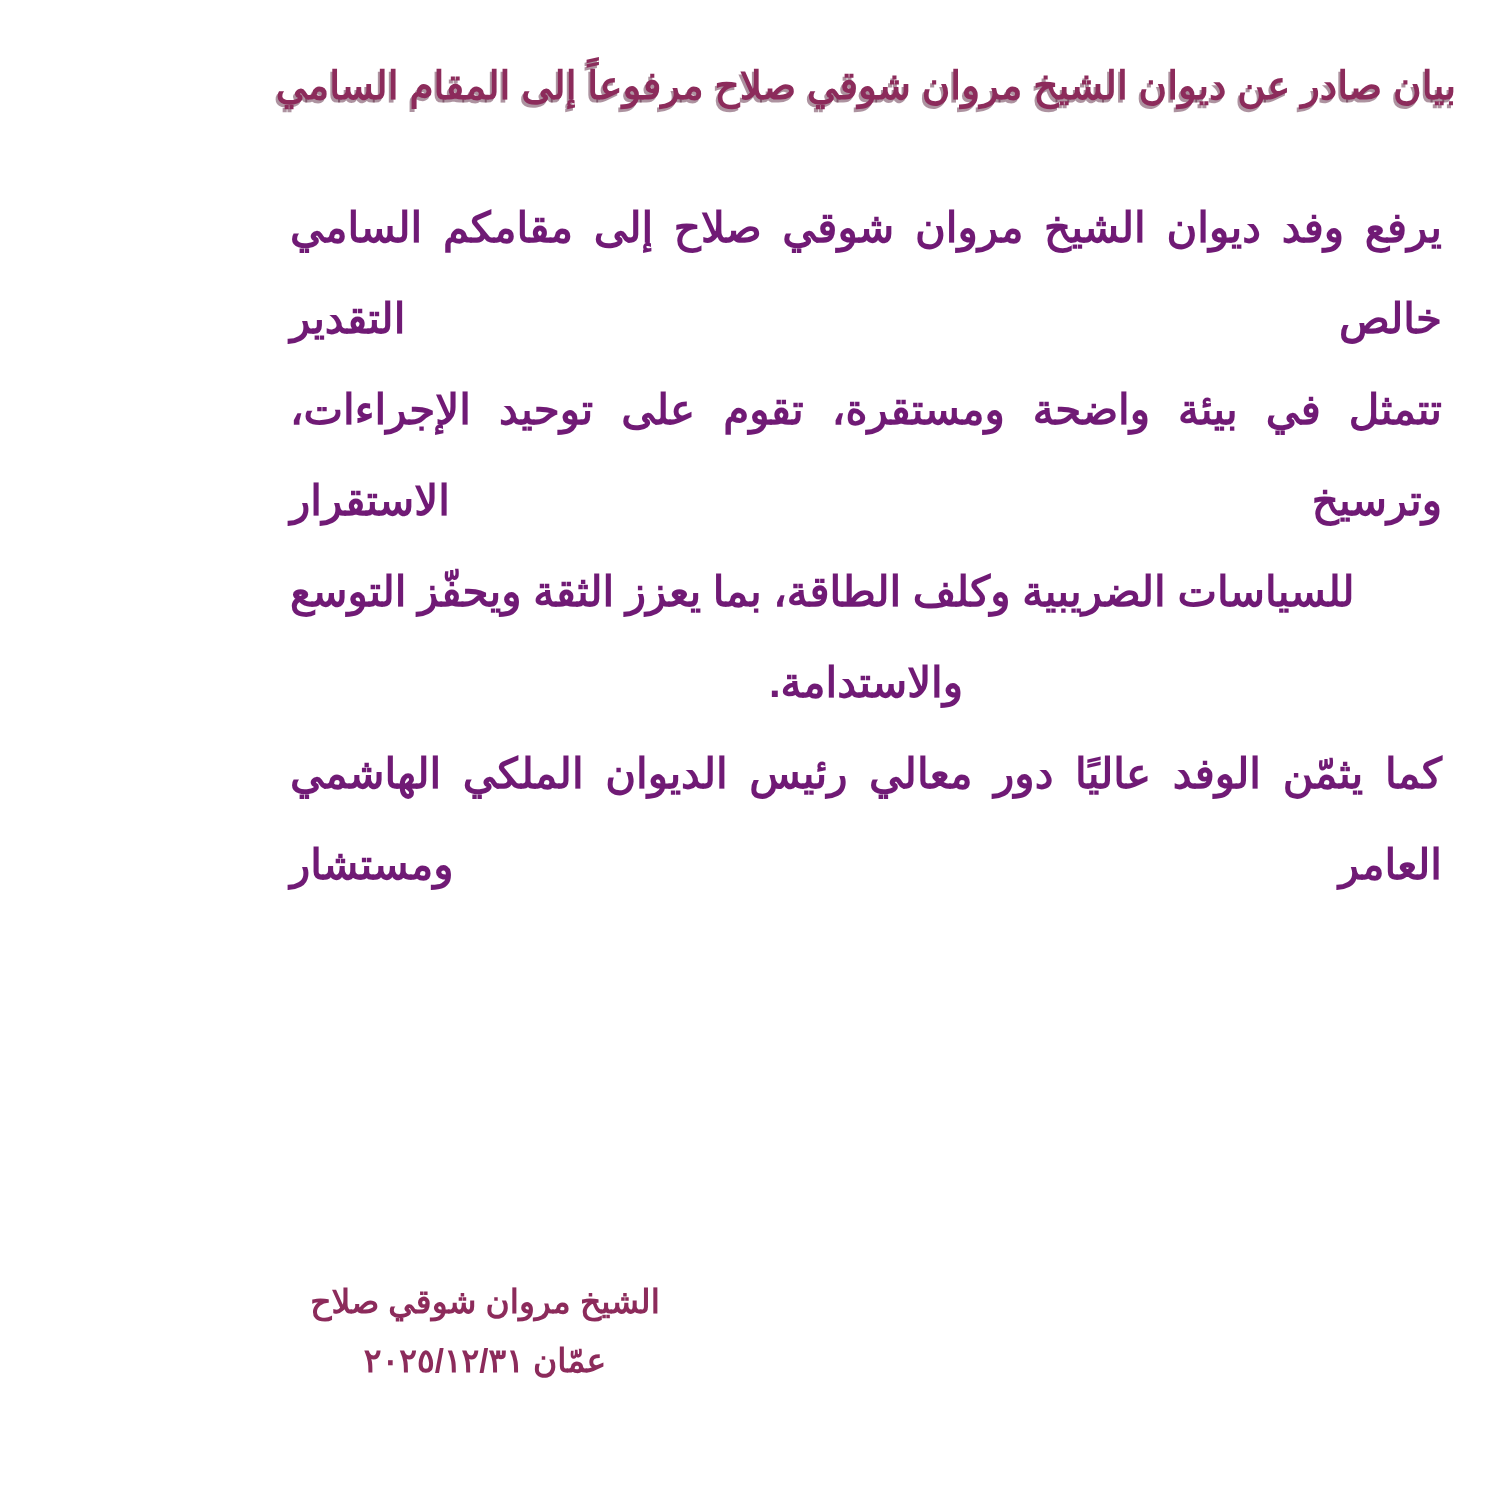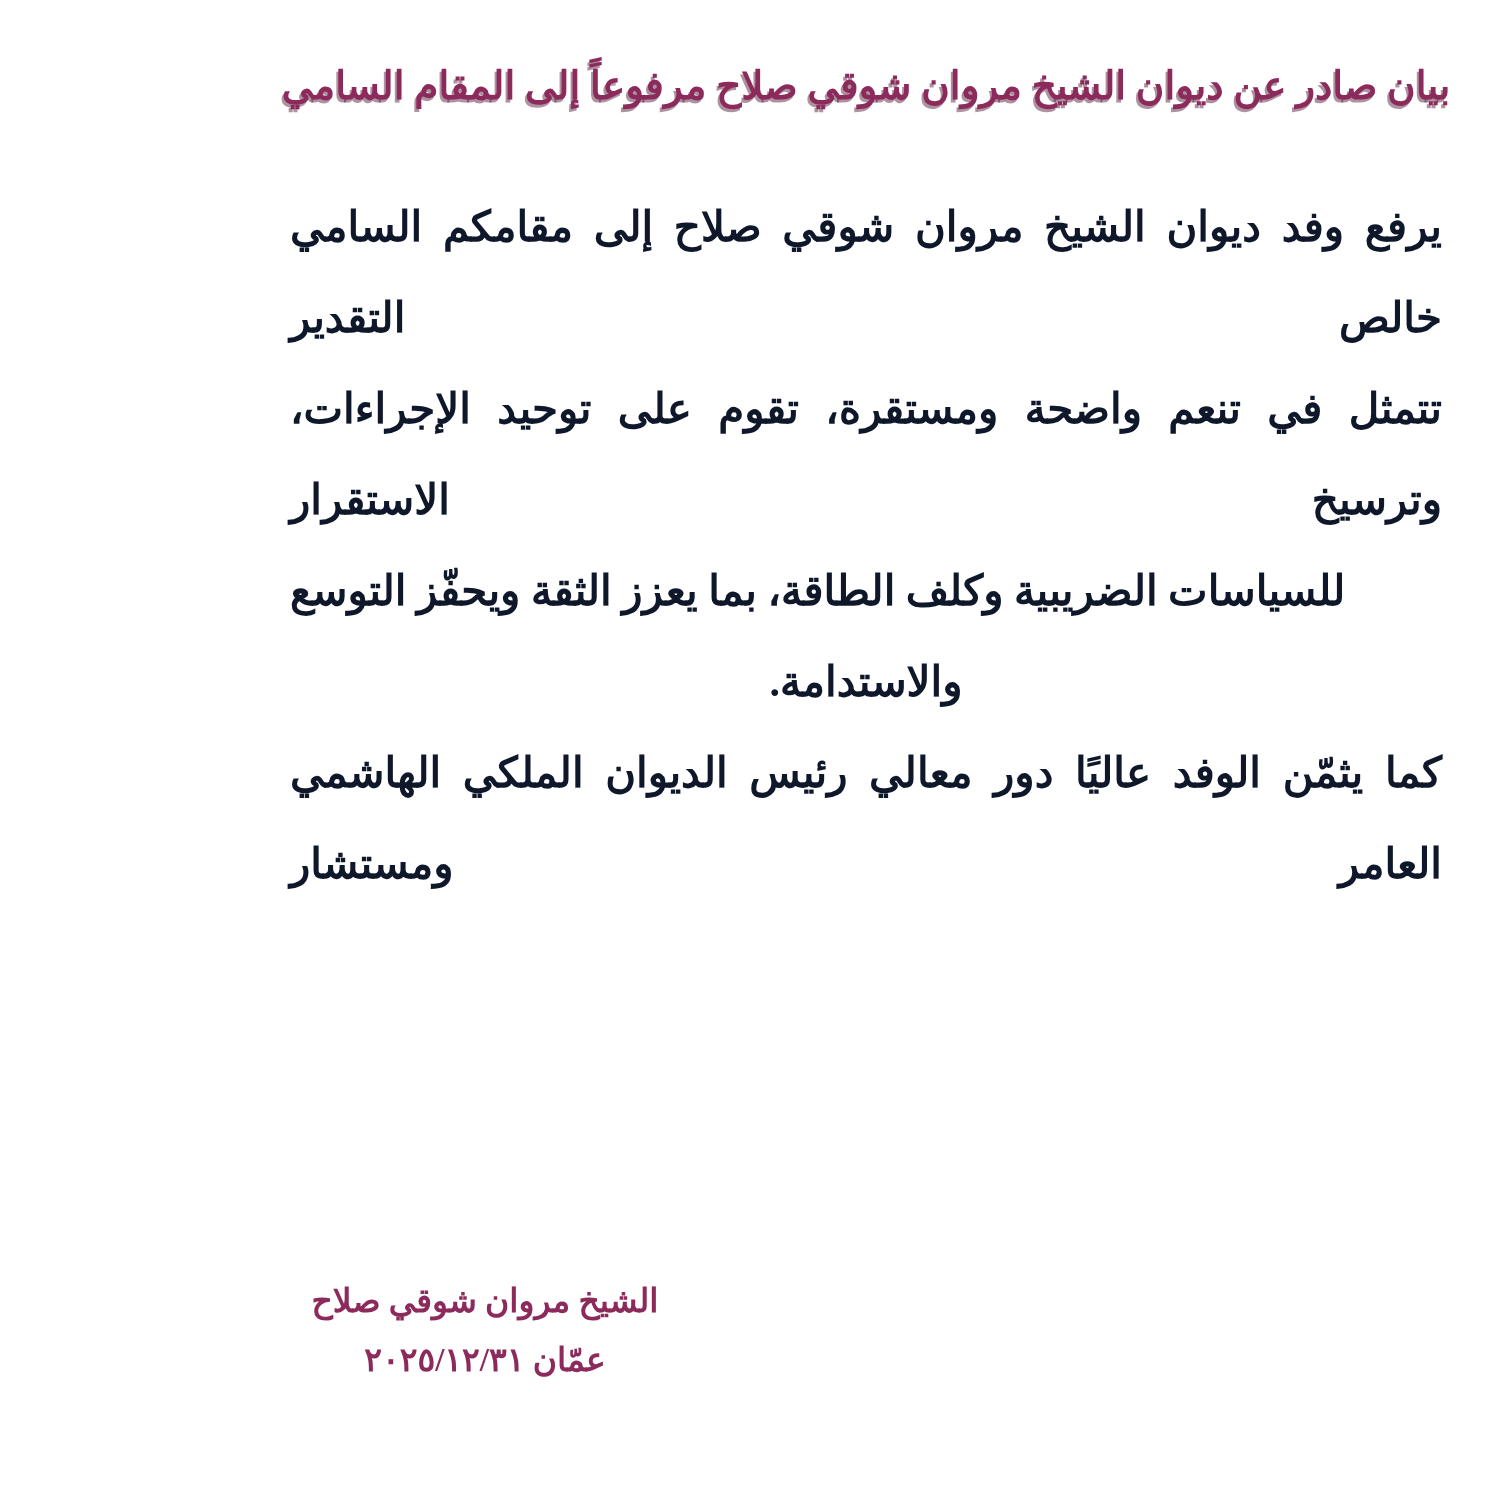--- a/index.html
+++ b/index.html
@@ -7,42 +7,42 @@
     padding: 0;
     background: #ffffff;
   }
   .page {
     position: relative;
     width: 1268px;
     height: 1500px;
     background: #ffffff;
     overflow: hidden;
     direction: rtl;
-    font-family: Liberation Serif, serif;
+    font-family: Liberation Sans, sans-serif;
   }
   .title-block {
     margin-top: 44px;
     text-align: center;
   }
   .title-line {
     font-size: 39px;
     line-height: 84px;
     font-weight: bold;
     color: #8C2B5B;
     text-shadow: -2px 3px 0 rgba(74, 16, 44, 0.45);
     letter-spacing: 0px;
   }
   .body-block {
     margin: 54px 58px 0 58px;
   }
   .body-line {
     font-size: 42px;
     line-height: 91px;
     font-weight: bold;
-    color: #0f172a;
+    color: #701a75;
     white-space: normal;
   }
   .body-line.justify {
     text-align: justify;
     text-align-last: justify;
   }
   .body-line.center {
     text-align: left;
     text-align-last: center;
   }
@@ -64,21 +64,21 @@
 <body>
 
 <div class="page">
 
   <header class="title-block">
     <div class="title-line">بيان صادر عن ديوان الشيخ مروان شوقي صلاح مرفوعاً إلى المقام السامي</div>
   </header>
 
   <main class="body-block">
     <div class="body-line justify">يرفع وفد ديوان الشيخ مروان شوقي صلاح إلى مقامكم السامي خالص التقدير</div>
-    <div class="body-line justify">تتمثل في تنعم واضحة ومستقرة، تقوم على توحيد الإجراءات، وترسيخ الاستقرار</div>
+    <div class="body-line justify">تتمثل في بيئة واضحة ومستقرة، تقوم على توحيد الإجراءات، وترسيخ الاستقرار</div>
     <div class="body-line center">للسياسات الضريبية وكلف الطاقة، بما يعزز الثقة ويحفّز التوسع والاستدامة.</div>
     <div class="body-line justify">كما يثمّن الوفد عاليًا دور معالي رئيس الديوان الملكي الهاشمي العامر ومستشار</div>
 
   </main>
 
   <aside class="issuer-block">
     <div class="issuer-line">الشيخ مروان شوقي صلاح</div>
     <div class="issuer-line">عمّان ٢٠٢٥/١٢/٣١</div>
   </aside>
 

